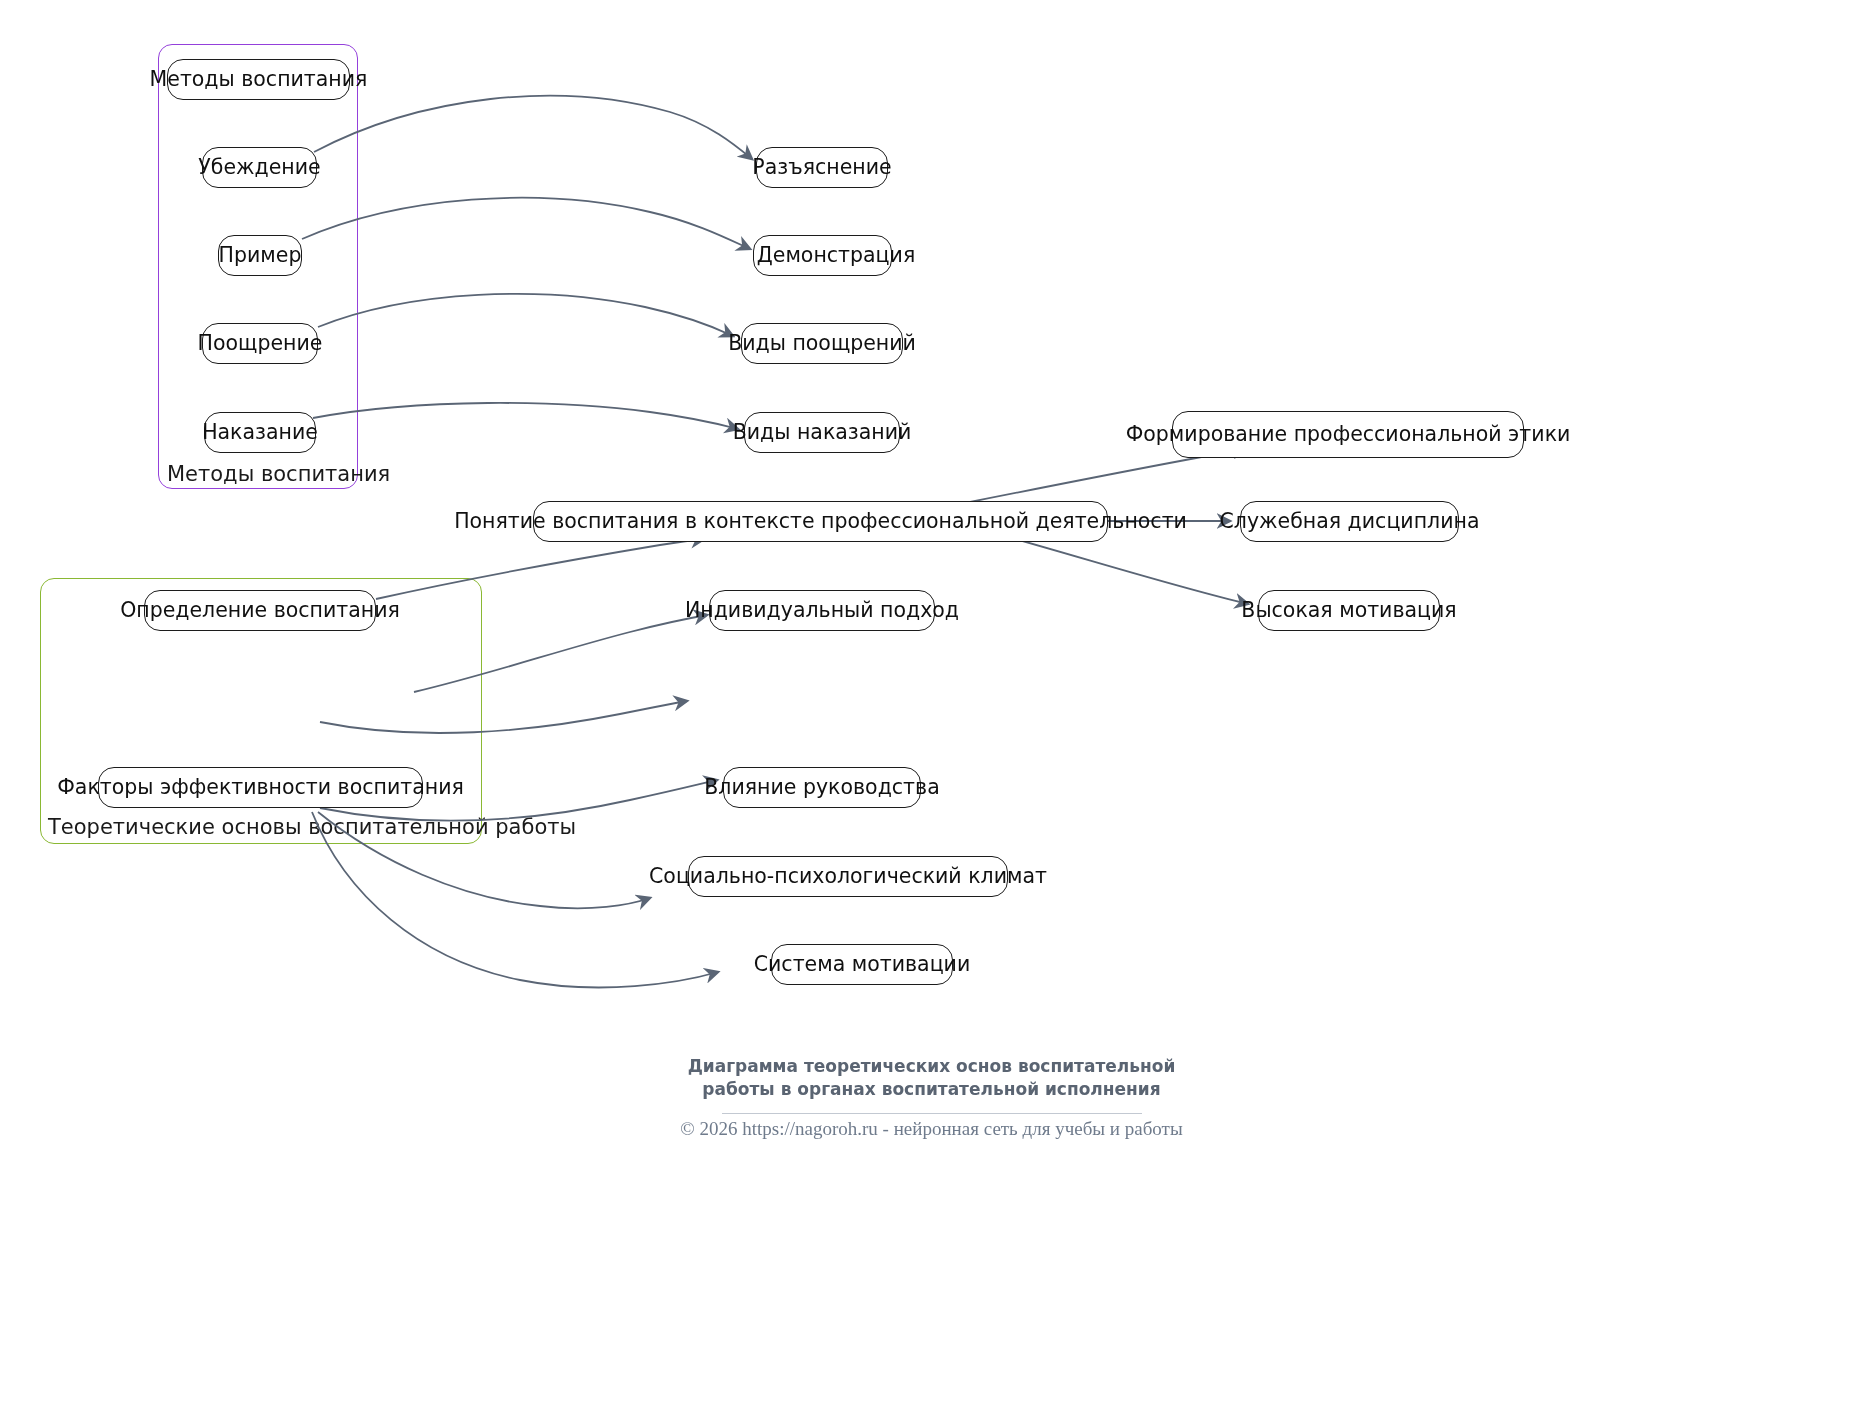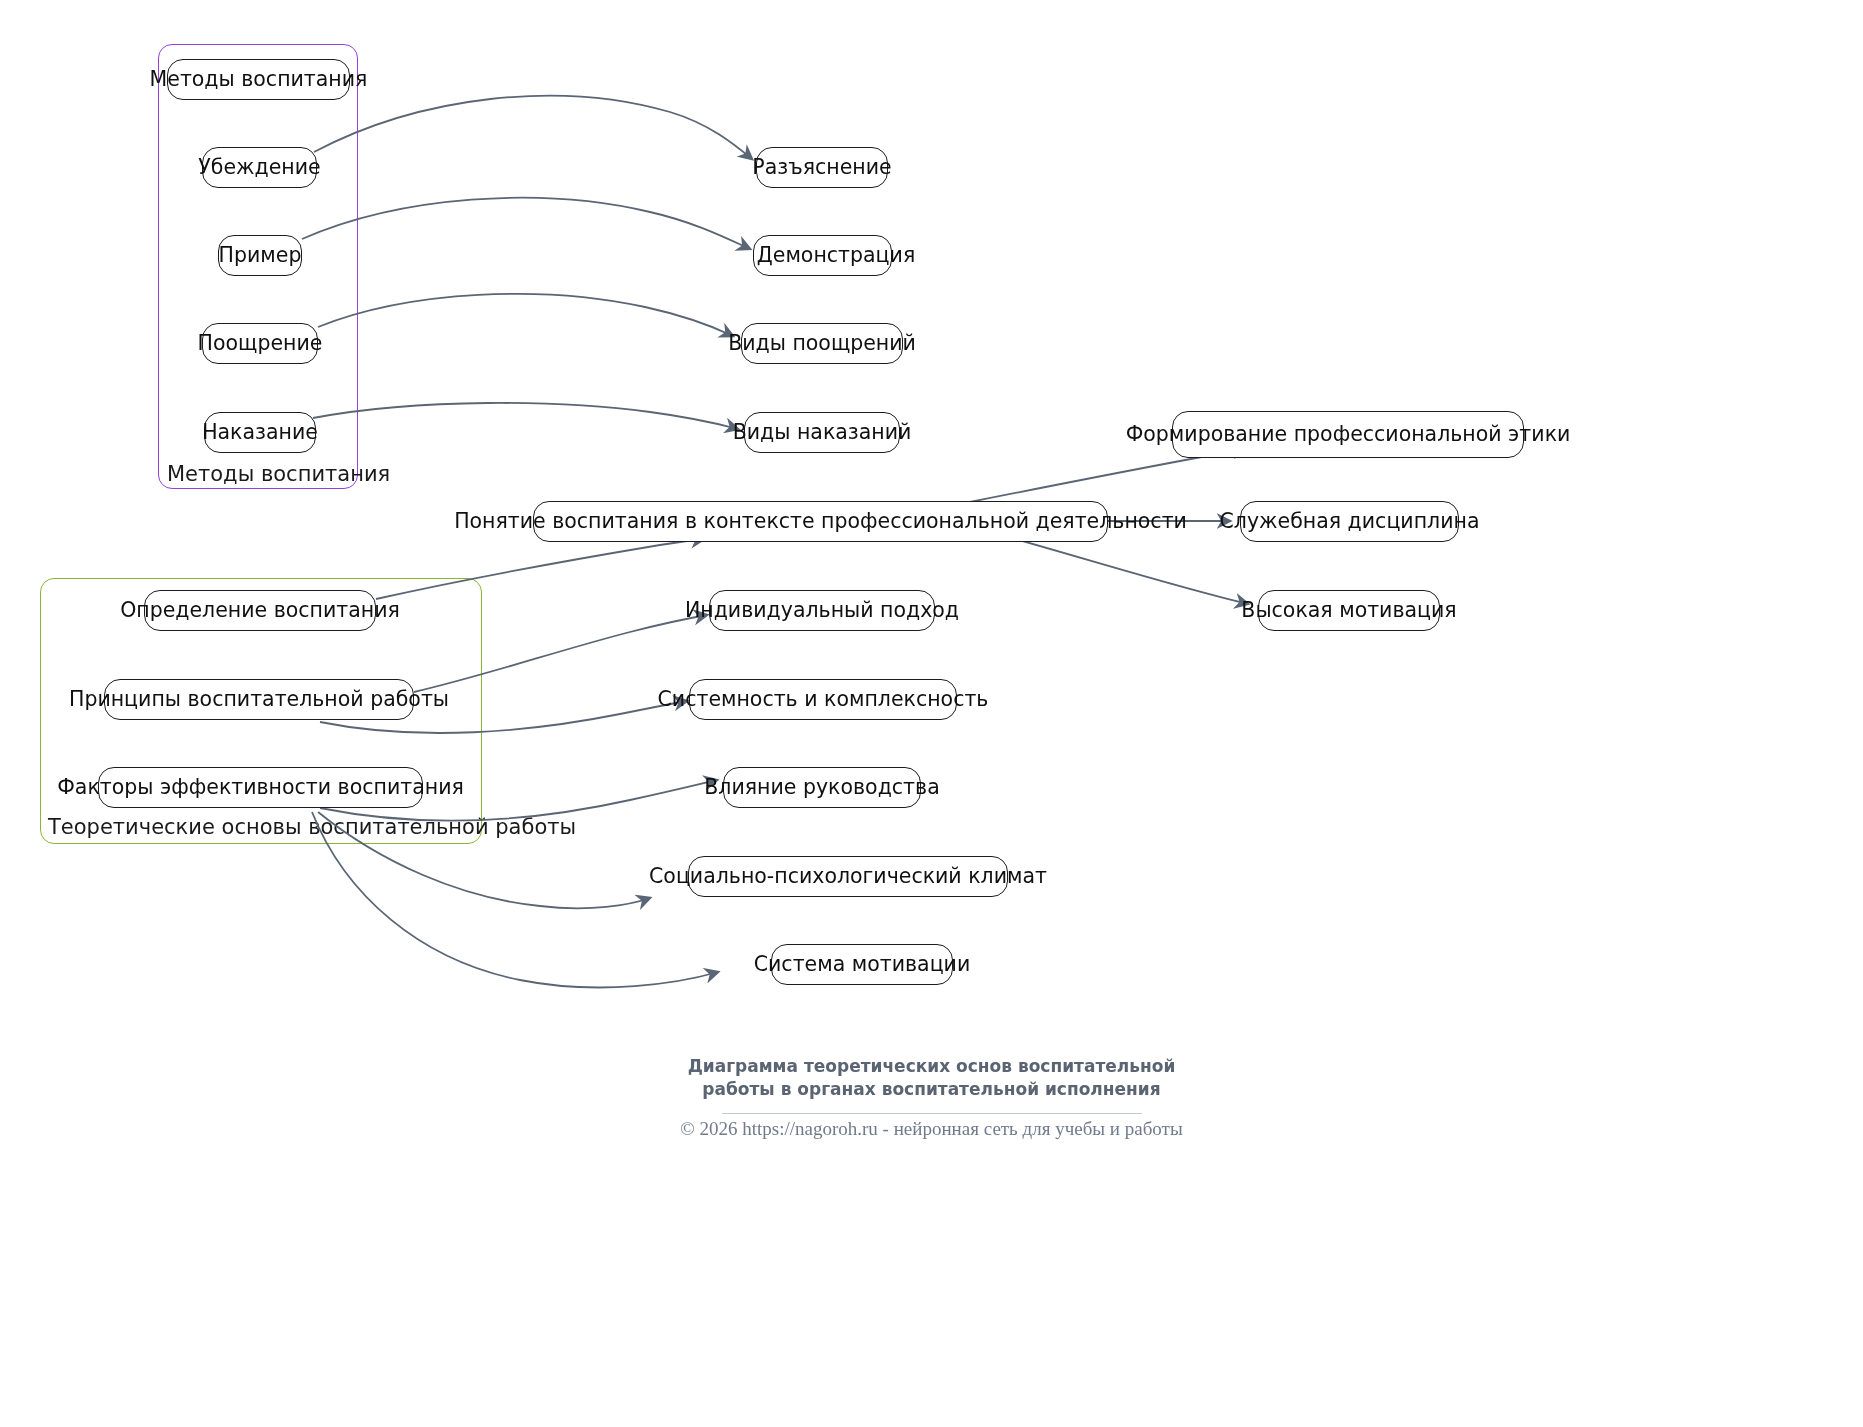--- a/index.html
+++ b/index.html
@@ -149,27 +149,25 @@
   <div class="node" style="left:533px; top:501px; width:575px; height:41px;">Понятие воспитания в контексте профессиональной деятельности</div>
 
   <div class="node" style="left:1172px; top:411px; width:352px; height:47px;">Формирование профессиональной этики</div>
 
   <div class="node" style="left:1240px; top:501px; width:219px; height:41px;">Служебная дисциплина</div>
 
   <div class="node" style="left:1258px; top:590px; width:182px; height:41px;padding-left:16px;">Высокая мотивация</div>
 
   <div class="node" style="left:144px; top:590px; width:232px; height:41px;">Определение воспитания</div>
 
-  <div class="node" style="left:104px; top:679px; width:310px; height:41px;">Принципы воспитательной работы</div>
 
   <div class="node" style="left:98px; top:767px; width:325px; height:41px;">Факторы эффективности воспитания</div>
 
   <div class="node" style="left:709px; top:590px; width:226px; height:41px;">Индивидуальный подход</div>
 
-  <div class="node" style="left:689px; top:679px; width:268px; height:41px;">Системность и комплексность</div>
 
   <div class="node" style="left:723px; top:767px; width:198px; height:41px;">Влияние руководства</div>
 
   <div class="node" style="left:688px; top:856px; width:320px; height:41px;">Социально-психологический климат</div>
 
   <div class="node" style="left:763px; top:944px; width:182px; height:41px;margin-left:8px;">Система мотивации</div>
 
   <div class="footer" style="top:1055px;">
     <div class="footer-title">
       <div>Диаграмма теоретических основ воспитательной</div>

